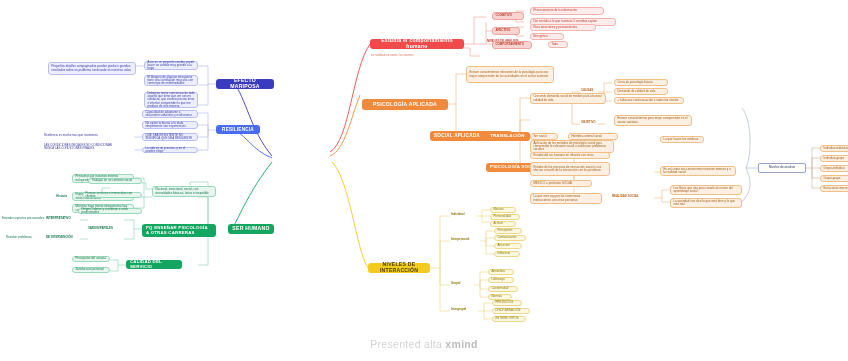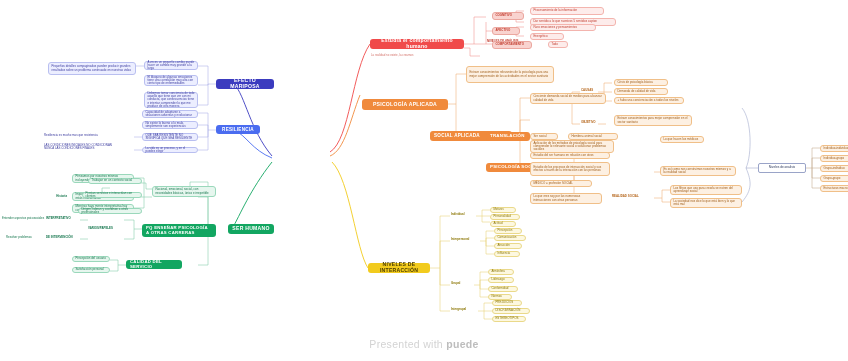--- a/index.html
+++ b/index.html
@@ -478,16 +478,16 @@
     <span>La vida es un proceso, y en el puedes elegir</span>
   </div>
   <div class="node plain" style="left:44px;top:134px;width:66px;color:#3a3a9e;">
     <span>Resiliencia es mucho mas que resistencia</span>
   </div>
   <div class="node plain" style="left:44px;top:144px;width:76px;color:#3a3a9e;">
     <span>LAS CONDICIONES INICIALES NO CONDICIONAN NUNCA LAS CONDICIONES FINALES</span>
   </div>
 
   <div class="watermark">
-    <span>Presented with </span><b>puede</b>
+    <span>Presented alta </span><b>xmind</b>
   </div>
 
 </div>
 
 </body></html>

